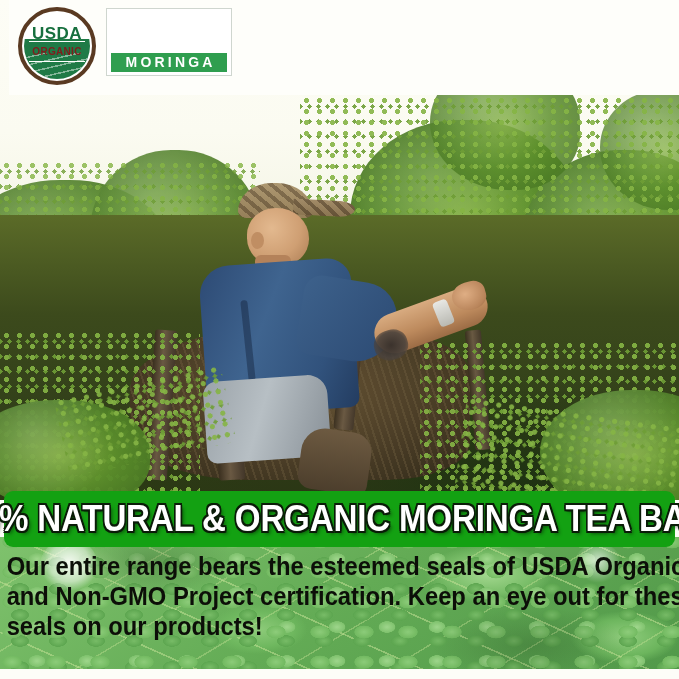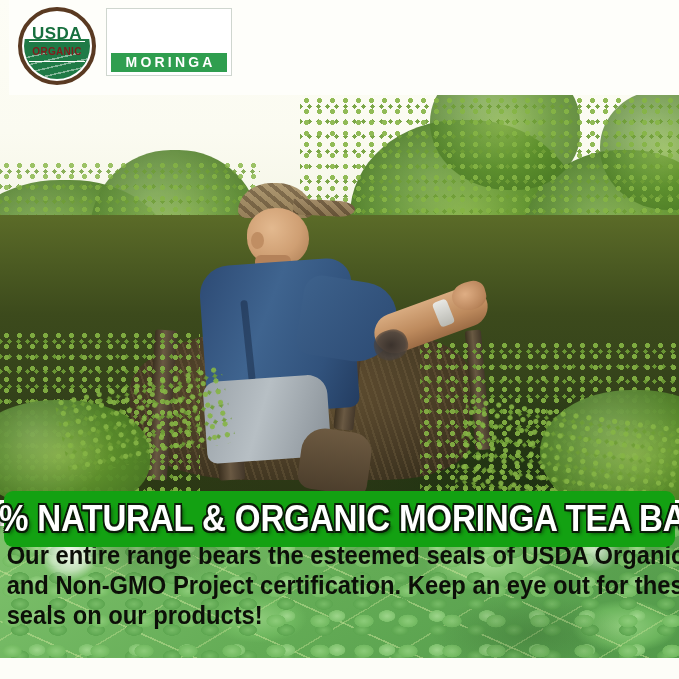--- a/index.html
+++ b/index.html
@@ -432,21 +432,21 @@
        0px    1.8px 0 #0a1c08,
       -1.8px  0px   0 #0a1c08,
        1.8px  0px   0 #0a1c08,
        3px    3px   4px rgba(0,0,0,0.45);
   }
 
   
   .leafpanel {
     position: absolute;
     left: 0;
-    top: 526px;
+    top: 537px;
     width: 679px;
     height: 132px;
     overflow: hidden;
     z-index: 25;
     background:
       radial-gradient(ellipse 70px 34px at 12% 22%, #9fd48a 0%, #7cc06a 55%, rgba(124,192,106,0) 80%),
       radial-gradient(ellipse 60px 30px at 38% 70%, #8ecb7a 0%, #6fb85f 58%, rgba(111,184,95,0) 82%),
       radial-gradient(ellipse 80px 36px at 72% 28%, #a3d88f 0%, #79bd68 55%, rgba(121,189,104,0) 80%),
       radial-gradient(ellipse 66px 32px at 92% 76%, #8fcc7c 0%, #6cb55d 58%, rgba(108,181,93,0) 82%),
       linear-gradient(145deg, #7fc26d 0%, #63ab55 50%, #52994a 100%);

